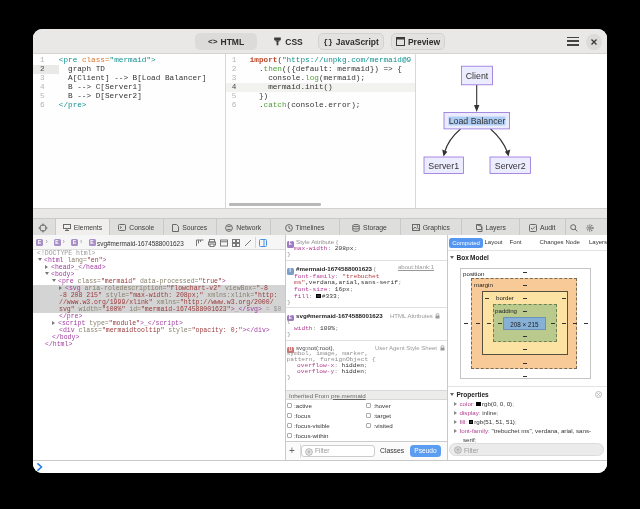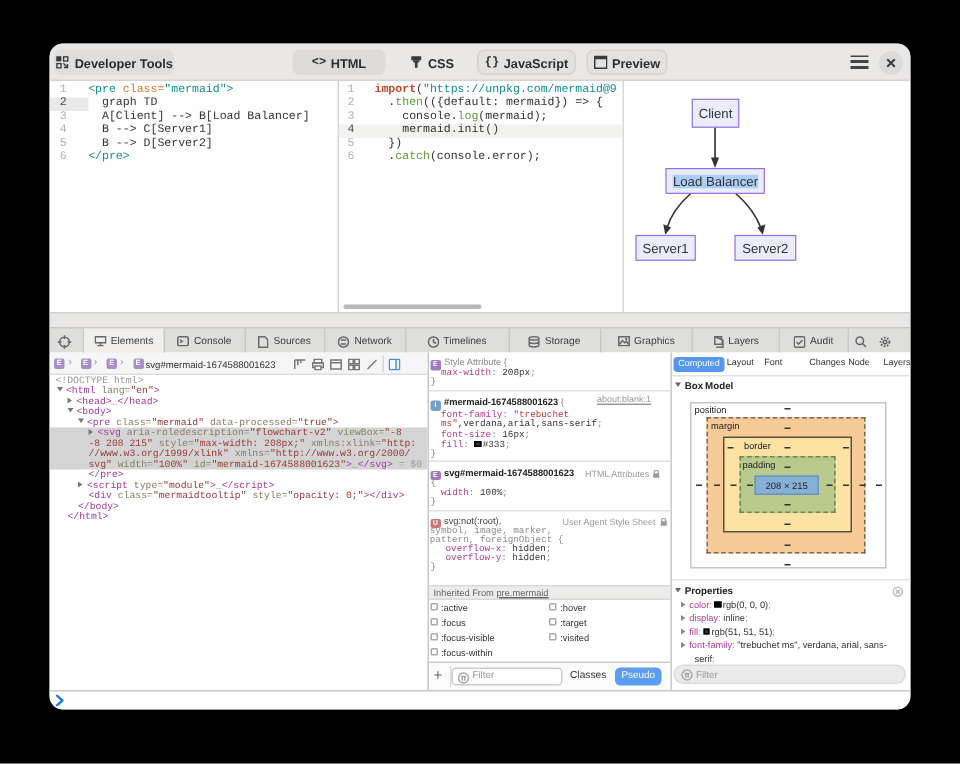--- a/index.html
+++ b/index.html
@@ -35,27 +35,20 @@
 .badge{display:inline-block;width:6.5px;height:6.5px;background:#9d7dc1;border-radius:1.5px;vertical-align:-1px;
   color:#fff;font-size:4.5px;font-weight:bold;text-align:center;line-height:6.5px;font-family:"Liberation Sans",sans-serif;}
 .ckb{display:inline-block;width:5px;height:5px;border:1px solid #aaa;background:#fff;
   vertical-align:-0.5px;margin-right:2.5px;border-radius:1px;}
 </style>
 </head>
 <body>
 <div id="win">
 
   <div id="titlebar">
-    <div class="pill" style="left:3px;width:80px;background:#dfdedd;">
-      <svg width="9" height="9" viewBox="0 0 9 9" style="margin-right:4px">
-        <rect x="0.5" y="0.5" width="3.4" height="3.4" fill="#3a3a3a"></rect>
-        <rect x="5.4" y="0.9" width="2.8" height="2.8" fill="none" stroke="#3a3a3a" stroke-width="0.9"></rect>
-        <rect x="0.9" y="5.4" width="2.8" height="2.8" fill="none" stroke="#3a3a3a" stroke-width="0.9"></rect>
-        <path d="M5.2 5.2 L8 8 M8 5.6 L8 8 L5.6 8" stroke="#3a3a3a" fill="none" stroke-width="0.9"></path>
-      </svg>Developer Tools</div>
     <div class="pill" style="left:162px;width:62px;background:#dcdbda;">
       <span style="font-family:'Liberation Mono',monospace;font-size:8px;margin-right:3px;">&lt;&gt;</span>HTML</div>
     <div class="pill" style="left:233px;width:44px;">
       <svg width="9" height="9" viewBox="0 0 9 9" style="margin-right:3px">
         <path d="M1.2 0.5 L7.8 0.5 L7.8 3.2 L1.2 3.2 Z" fill="#3a3a3a"></path>
         <path d="M2 3.2 L7 3.2 L6.2 4.6 L5.4 4.6 L5.4 8.2 L3.6 8.2 L3.6 4.6 L2.8 4.6 Z" fill="#3a3a3a"></path>
       </svg>CSS</div>
     <div class="pill" style="left:285px;width:66px;background:#e3e2e1;border:0.5px solid #d3d2d1;">
       <span style="font-family:'Liberation Mono',monospace;font-size:8px;margin-right:3px;">{}</span>JavaScript</div>
     <div class="pill" style="left:358px;width:54px;background:#e3e2e1;border:0.5px solid #d3d2d1;">

